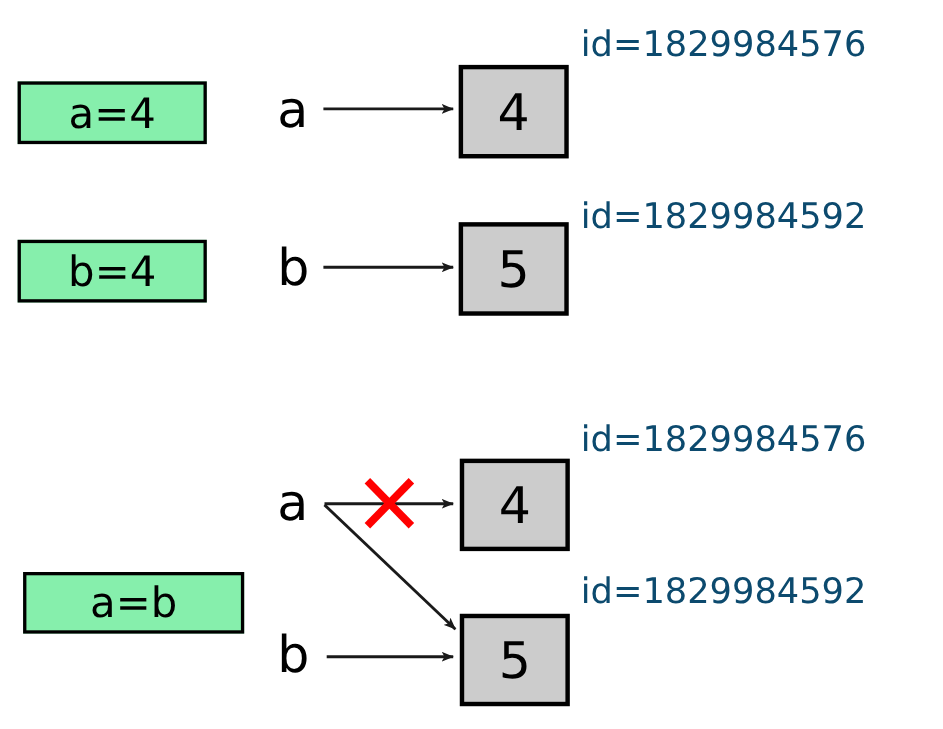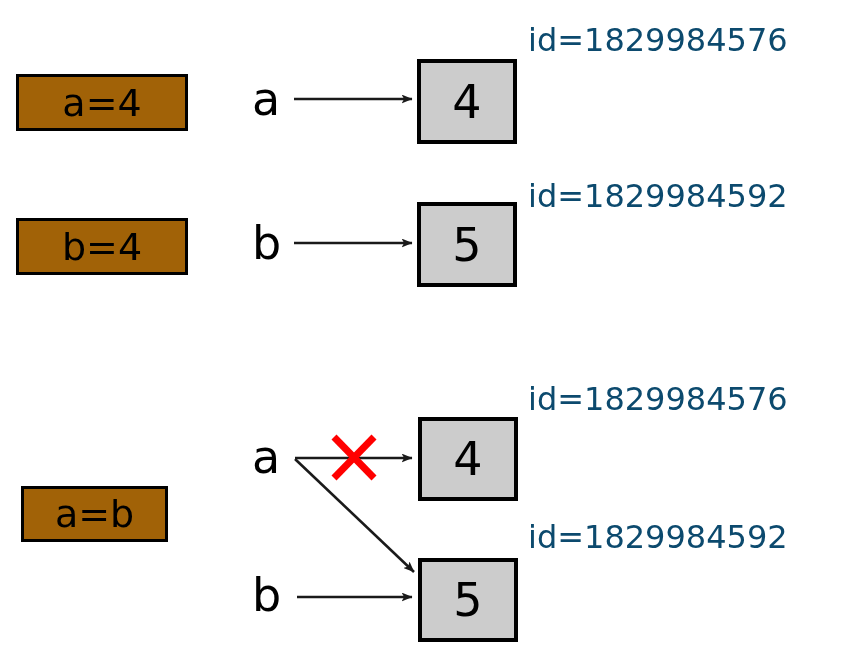--- a/index.html
+++ b/index.html
@@ -27,21 +27,21 @@
     left: 0;
     top: 0;
     width: 857px;
     height: 663px;
   }
 
   
   .code-box {
     position: absolute;
     box-sizing: border-box;
-    background: #a16207;
+    background: #86efac;
     border: 3px solid #000000;
     display: flex;
     align-items: center;
     justify-content: center;
   }
   .code-box-text {
     font-size: 38px;
     line-height: 1;
     letter-spacing: 0px;
     white-space: nowrap;
@@ -127,21 +127,21 @@
   </div>
 
   <span class="var-name" style="left:252px; top:220px;">b</span>
 
   <div class="value-box" style="left:417px; top:202px; width:100px; height:85px;">
     <span class="value-box-text">5</span>
   </div>
 
   <span class="id-label" style="left:528px; top:180px;">id=1829984592</span>
 
-  <div class="code-box" style="left:21px; top:486px; width:147px; height:56px;">
+  <div class="code-box" style="left:21px; top:520px; width:201px; height:56px;">
     <span class="code-box-text">a=b</span>
   </div>
 
   <span class="var-name" style="left:252px; top:434px;">a</span>
 
   <div class="value-box" style="left:418px; top:417px; width:100px; height:84px;">
     <span class="value-box-text">4</span>
   </div>
 
   <span class="id-label" style="left:528px; top:383px;">id=1829984576</span>

